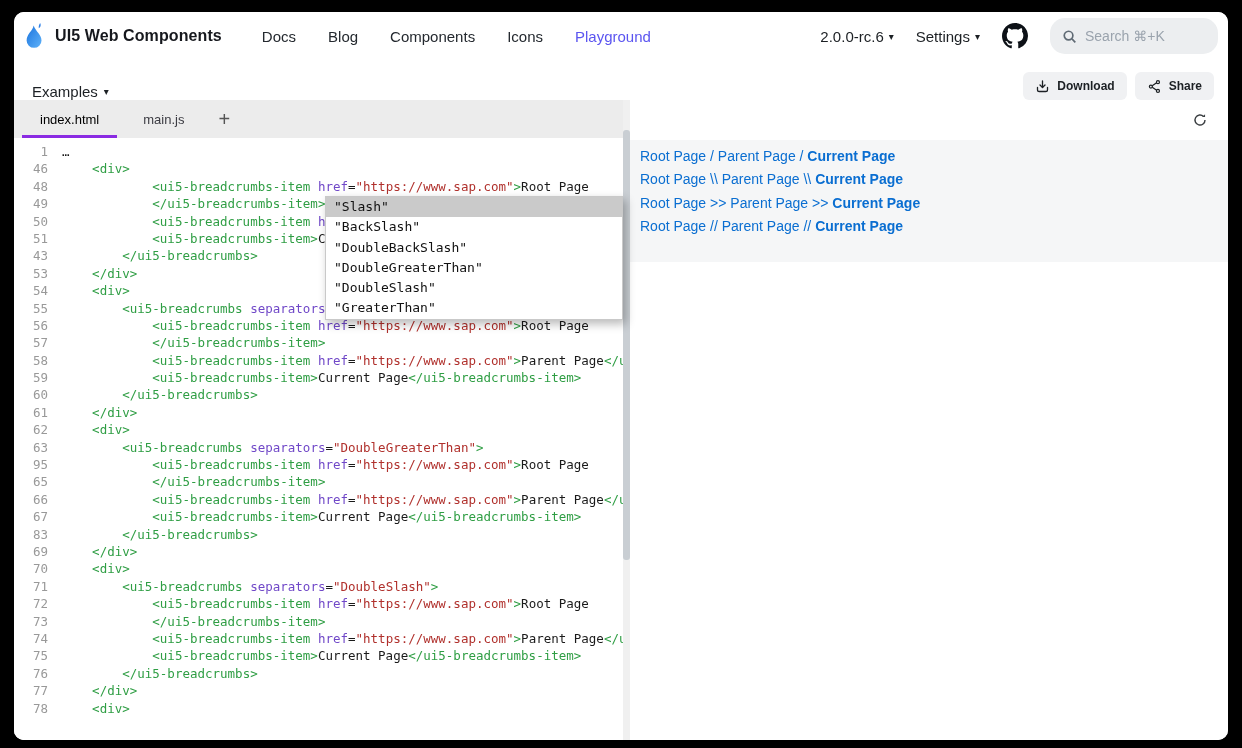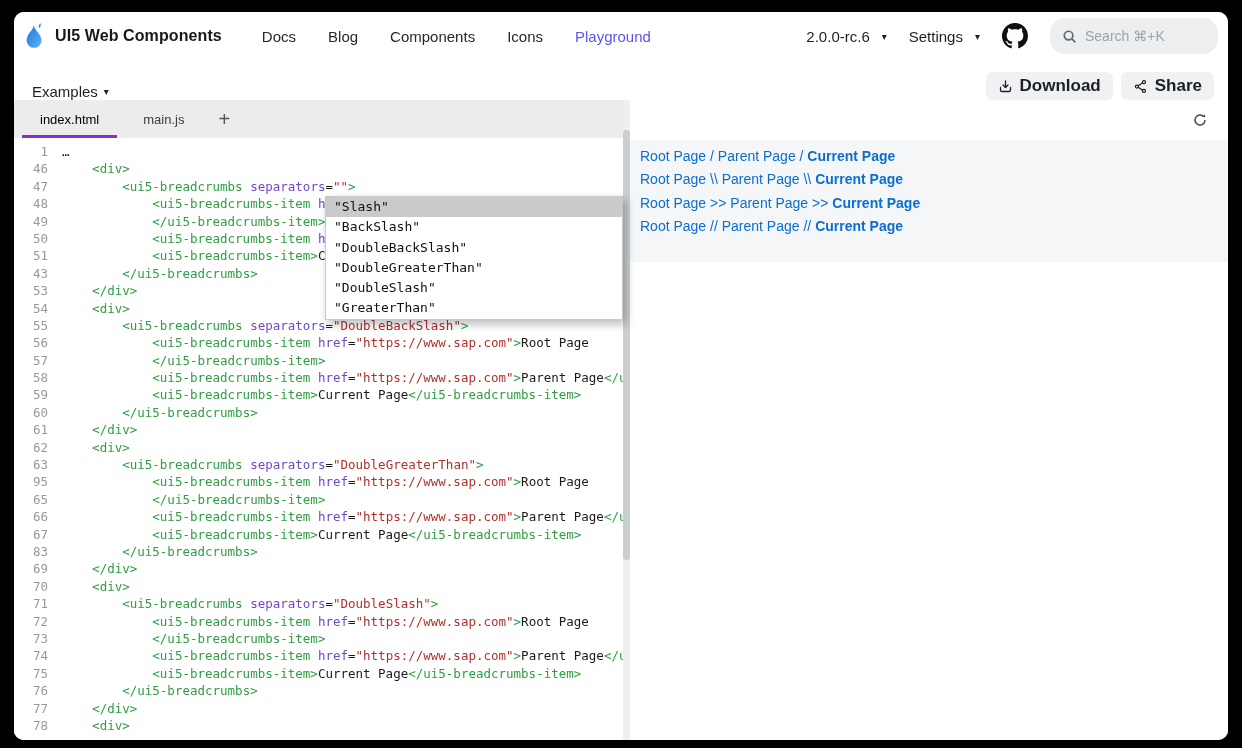--- a/index.html
+++ b/index.html
@@ -10,35 +10,35 @@
 
   
   .app-header { position:absolute; left:0; top:0; right:0; height:48px;
                 display:flex; align-items:center; padding:0 10px; background:#fff; }
   .brand { display:flex; align-items:center; gap:10px; }
   .brand-title { font-size:16px; font-weight:bold; color:#16181d; letter-spacing:.1px; }
   .header-nav { display:flex; gap:32px; margin-left:40px; }
   .nav-item { font-size:15px; color:#24292f; cursor:pointer; }
   .nav-item.active { color:#5b55f0; }
   .header-right { margin-left:auto; display:flex; align-items:center; gap:22px; }
-  .menu-label { font-size:15px; color:#1c2024; display:flex; align-items:center; gap:12px; cursor:pointer; }
+  .menu-label { font-size:15px; color:#1c2024; display:flex; align-items:center; gap:5px; cursor:pointer; }
   .caret { font-size:10px; color:#1c2024; }
   .search-pill { display:flex; align-items:center; gap:8px; width:168px; height:36px;
                  background:#eceef0; border-radius:15px; padding:0 12px; }
   .search-pill input { border:none; outline:none; background:transparent; width:120px;
                        font-size:14px; color:#333; font-family:"Liberation Sans",sans-serif; }
   .search-pill input::placeholder { color:#9aa3ad; }
 
   
   .examples-bar { position:absolute; left:0; top:48px; right:0; height:40px; background:#fff;
                   display:flex; align-items:flex-end; padding:0 14px 0 18px; }
   .examples-menu { font-size:15px; color:#1c2024; display:flex; align-items:center; gap:6px; cursor:pointer; }
   .bar-buttons { margin-left:auto; display:flex; gap:8px; }
   .gray-btn { display:flex; align-items:center; gap:7px; height:28px; padding:0 12px;
-              background:#f0f1f3; border:none; border-radius:6px; font-size:17px; font-weight:bold;
+              background:#f0f1f3; border:none; border-radius:6px; font-size:12px; font-weight:bold;
               color:#1c2024; cursor:pointer; font-family:"Liberation Sans",sans-serif; }
 
   
   .editor-pane { position:absolute; left:0; top:88px; width:609px; bottom:0; background:#fff; overflow:hidden; }
   .editor-tabbar { height:38px; background:#ececec; display:flex; align-items:stretch; padding-left:4px; }
   .ed-tab { display:flex; align-items:center; padding:0 22px; font-size:13px; color:#3c3c43;
             position:relative; cursor:pointer; }
   .ed-tab.active { color:#000000; }
   .ed-tab.active::after { content:""; position:absolute; left:4px; right:4px; bottom:0; height:3px; background:#8a2be2; }
   .add-tab { display:flex; align-items:center; padding:0 12px; font-size:20px; color:#555; cursor:pointer; }
@@ -166,21 +166,20 @@
           <span class="ed-tab active">index.html</span>
           <span class="ed-tab">main.js</span>
         </span>
       <span class="add-tab">
         <span>+</span>
       </span>
     </div>
     <div class="code-area" id="code-area">
         <div class="code-row"><span class="ln">1</span><span class="src">…</span></div>
         <div class="code-row"><span class="ln">46</span><span class="src">    <span class="t-tag">&lt;div</span><span class="t-tag">&gt;</span></span></div>
-        <div class="code-row"><span class="ln">47</span><span class="src">        <span class="t-tag">&lt;ui5-breadcrumbs</span> <span class="t-attr">separators</span>=<span class="t-str">""</span><span class="t-tag">&gt;</span></span></div>
         <div class="code-row"><span class="ln">48</span><span class="src">            <span class="t-tag">&lt;ui5-breadcrumbs-item</span> <span class="t-attr">href</span>=<span class="t-str">"https://www.sap.com"</span><span class="t-tag">&gt;</span>Root Page</span></div>
         <div class="code-row"><span class="ln">49</span><span class="src">            <span class="t-tag">&lt;/ui5-breadcrumbs-item</span><span class="t-tag">&gt;</span></span></div>
         <div class="code-row"><span class="ln">50</span><span class="src">            <span class="t-tag">&lt;ui5-breadcrumbs-item</span> <span class="t-attr">href</span>=<span class="t-str">"https://www.sap.com"</span><span class="t-tag">&gt;</span>Parent Page<span class="t-tag">&lt;/ui5-breadcrumbs-item</span></span></div>
         <div class="code-row"><span class="ln">51</span><span class="src">            <span class="t-tag">&lt;ui5-breadcrumbs-item</span><span class="t-tag">&gt;</span>Current Page<span class="t-tag">&lt;/ui5-breadcrumbs-item</span><span class="t-tag">&gt;</span></span></div>
         <div class="code-row"><span class="ln">43</span><span class="src">        <span class="t-tag">&lt;/ui5-breadcrumbs</span><span class="t-tag">&gt;</span></span></div>
         <div class="code-row"><span class="ln">53</span><span class="src">    <span class="t-tag">&lt;/div</span><span class="t-tag">&gt;</span></span></div>
         <div class="code-row"><span class="ln">54</span><span class="src">    <span class="t-tag">&lt;div</span><span class="t-tag">&gt;</span></span></div>
         <div class="code-row"><span class="ln">55</span><span class="src">        <span class="t-tag">&lt;ui5-breadcrumbs</span> <span class="t-attr">separators</span>=<span class="t-str">"DoubleBackSlash"</span><span class="t-tag">&gt;</span></span></div>
         <div class="code-row"><span class="ln">56</span><span class="src">            <span class="t-tag">&lt;ui5-breadcrumbs-item</span> <span class="t-attr">href</span>=<span class="t-str">"https://www.sap.com"</span><span class="t-tag">&gt;</span>Root Page</span></div>
         <div class="code-row"><span class="ln">57</span><span class="src">            <span class="t-tag">&lt;/ui5-breadcrumbs-item</span><span class="t-tag">&gt;</span></span></div>

